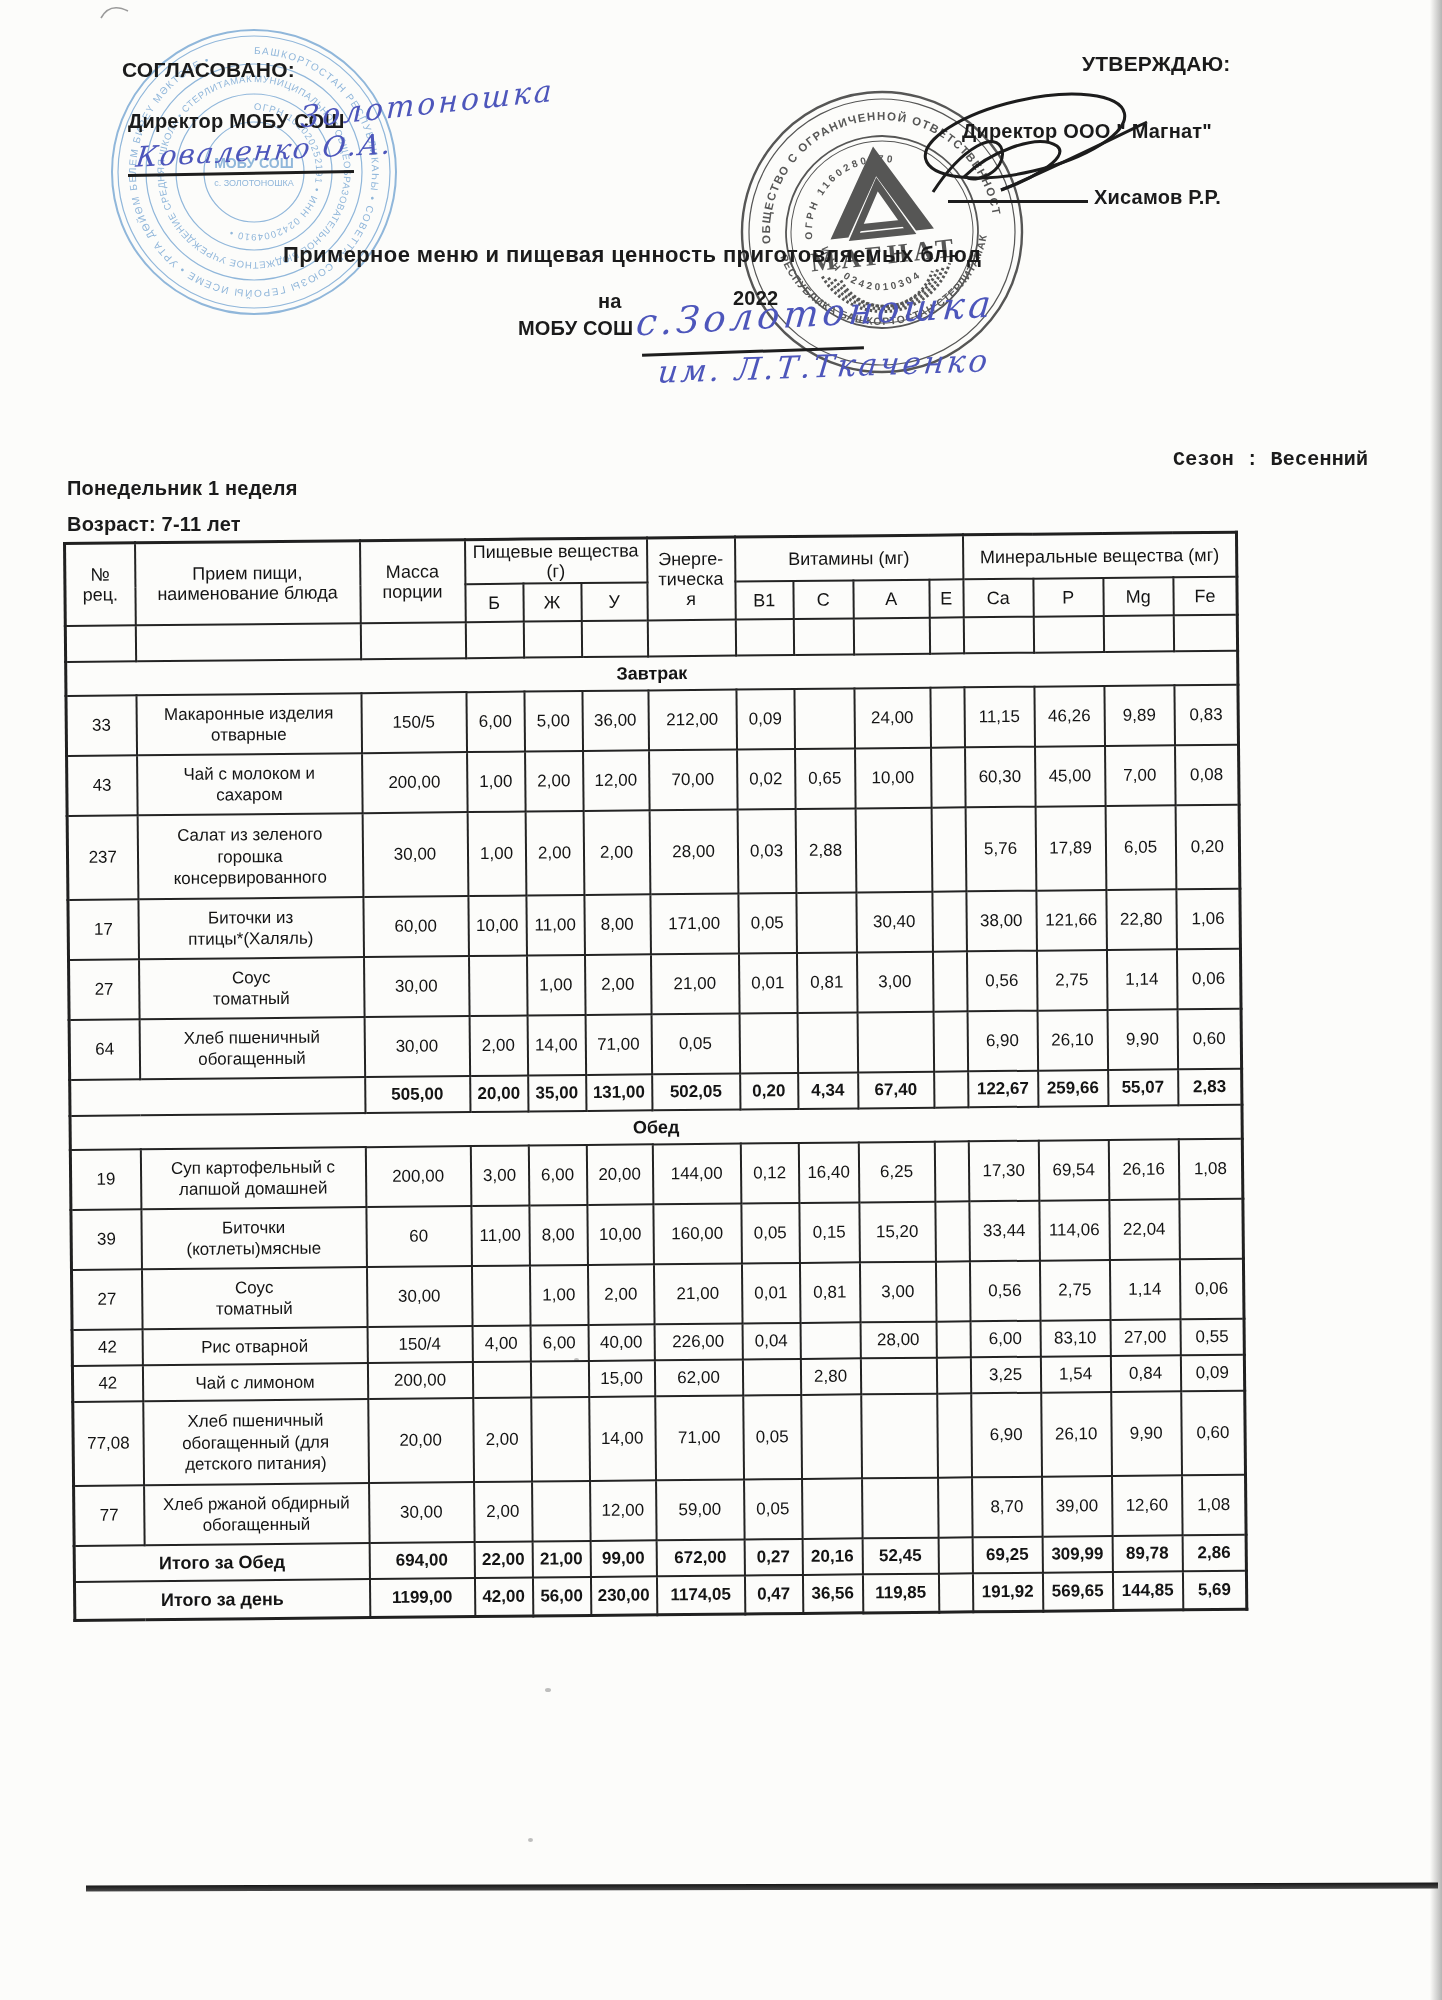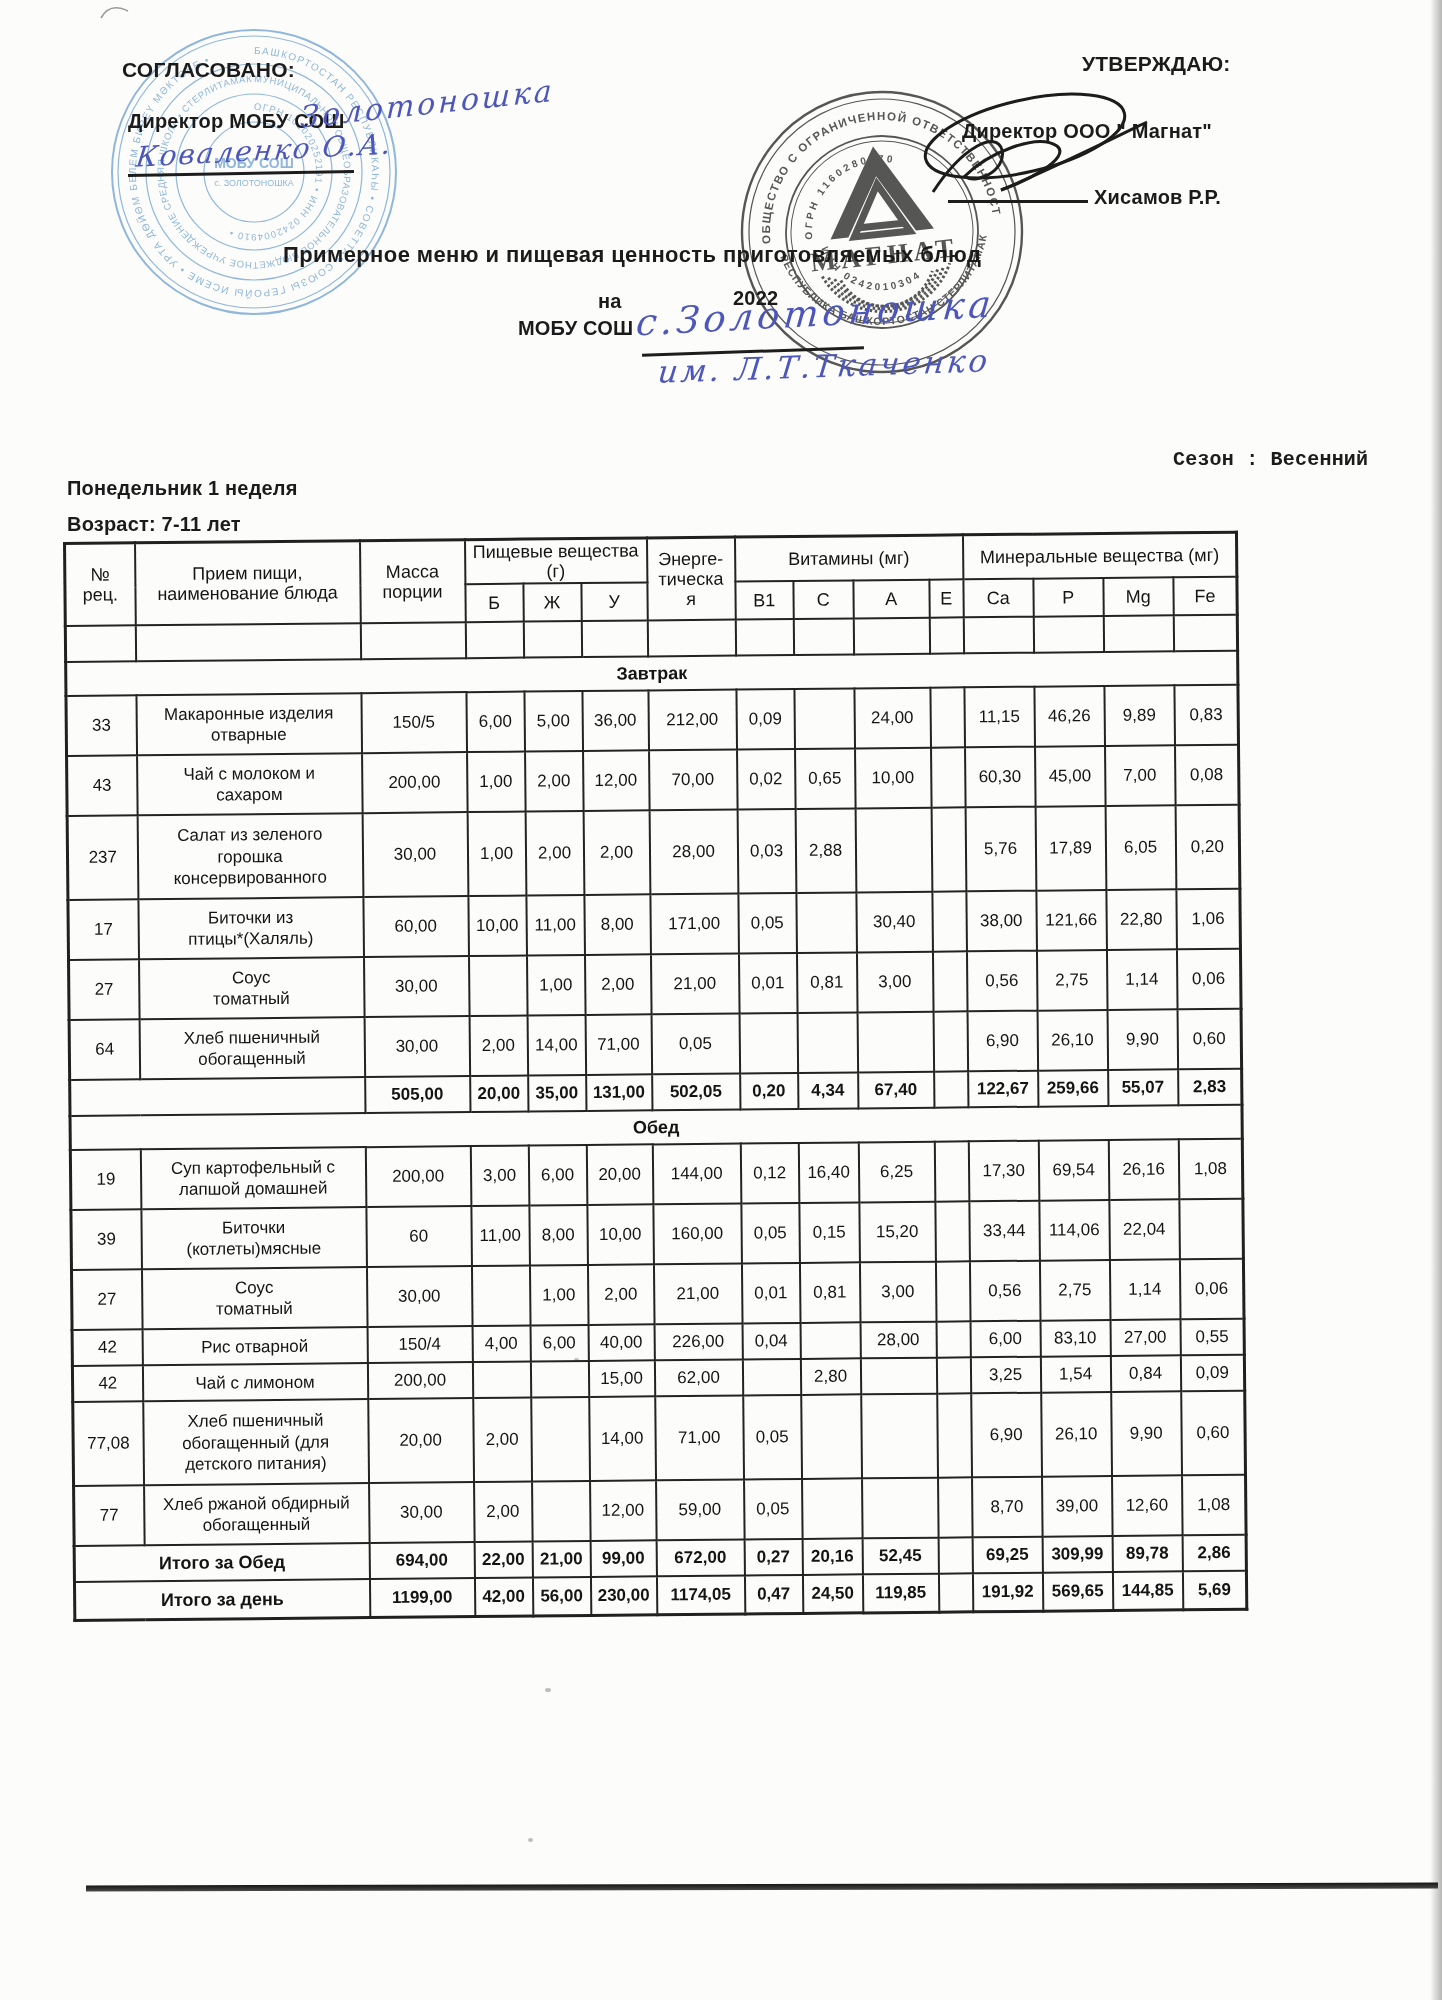--- a/index.html
+++ b/index.html
@@ -503,21 +503,21 @@
             <td>2,86</td>
           </tr>
           <tr class="h38 bold">
             <td colspan="2" class="tlabel">Итого за день</td>
             <td class="mass-r">1199,00</td>
             <td>42,00</td>
             <td>56,00</td>
             <td>230,00</td>
             <td>1174,05</td>
             <td>0,47</td>
-            <td>24,50</td>
+            <td>36,56</td>
             <td>119,85</td>
             <td></td>
             <td>191,92</td>
             <td>569,65</td>
             <td>144,85</td>
             <td>5,69</td>
           </tr>
         </tbody>
     </table>
   </div>

